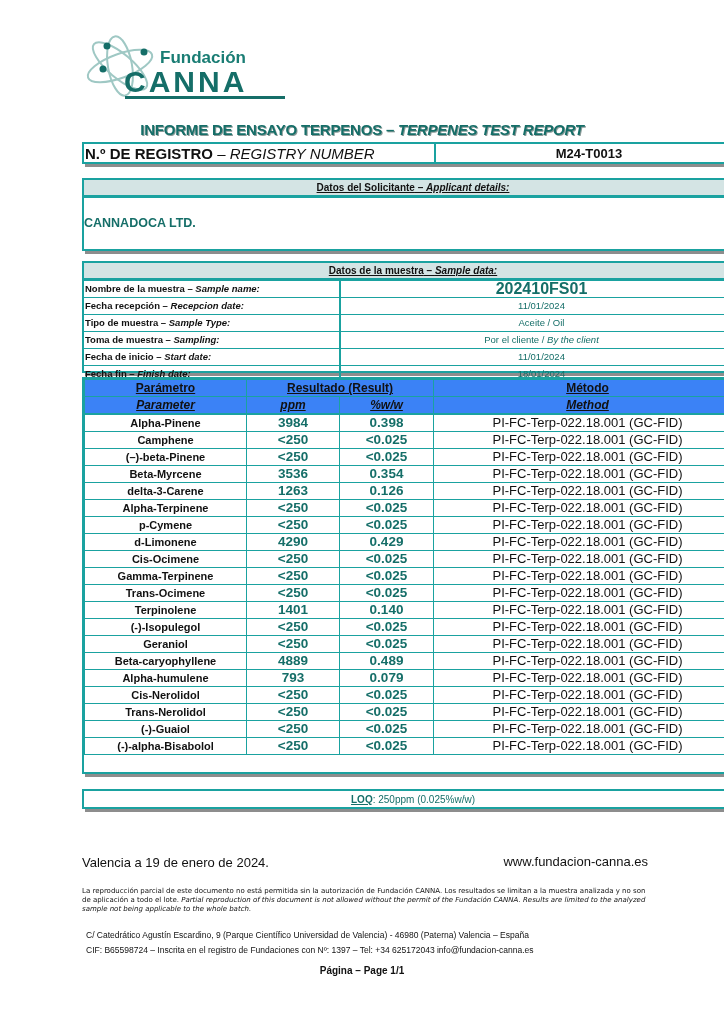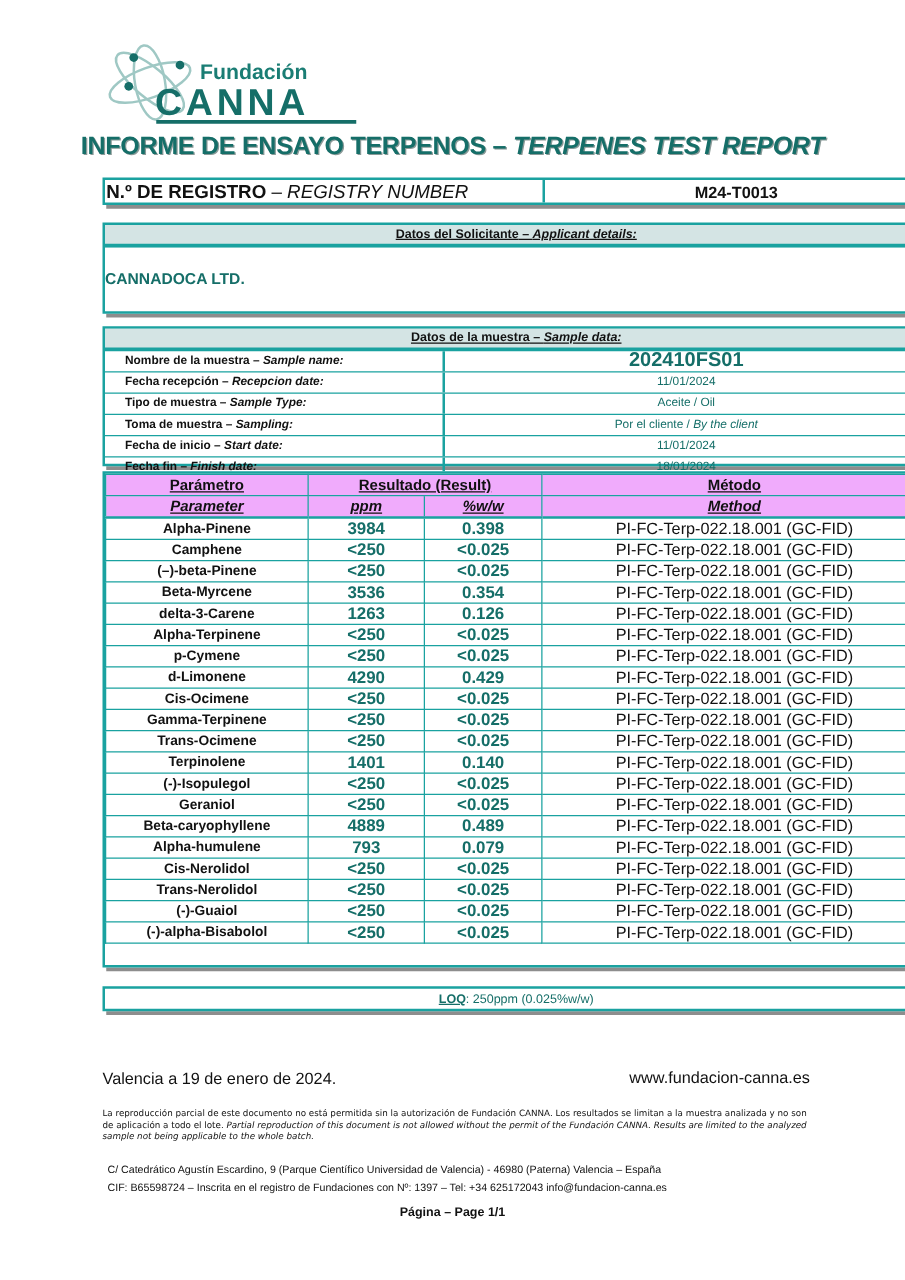--- a/index.html
+++ b/index.html
@@ -1,45 +1,45 @@
 <!DOCTYPE html>
 <html><head>
 <meta charset="utf-8">
 <style>
   html, body { margin:0; padding:0; background:#ffffff; }
   body { width:724px; height:1024px; position:relative; font-family:"Liberation Sans", sans-serif; color:#111; overflow:hidden; }
   .logo { position:absolute; left:82px; top:26px; width:210px; height:82px; }
   .logo svg { display:block; }
-  .main-title { position:absolute; left:0; width:724px; top:106px; text-align:center; font-weight:bold; font-size:20px; color:#156e68; text-shadow:1px 1px 0 #8a9a98; letter-spacing:-0.2px; }
+  .main-title { position:absolute; left:0; width:724px; top:121px; text-align:center; font-weight:bold; font-size:15px; color:#156e68; text-shadow:1px 1px 0 #8a9a98; letter-spacing:-0.2px; }
   .main-title i { font-style:italic; }
 
   .box { position:absolute; left:82px; width:662px; border:2px solid #1aa2a0; box-sizing:border-box; box-shadow:3px 3px 0 #8d8d8d; background:#fff; }
   .reg { top:142px; height:22px; display:flex; }
   .reg .l { width:349px; border-right:2px solid #1aa2a0; font-size:15px; padding-left:1px; line-height:19px; white-space:nowrap; }
   .reg .l b { font-weight:bold; }
   .reg .r { flex:1; text-align:center; font-weight:bold; font-size:13px; line-height:19px; }
 
   .app { top:178px; height:73px; }
   .hdr { background:#d4e4e4; border-bottom:3px solid #1aa2a0; height:15px; text-align:center; font-size:10px; font-weight:bold; line-height:15px; text-decoration:underline; }
   .hdr i { font-style:italic; }
   .app .client { text-align:left; font-weight:bold; font-size:12.5px; color:#156e68; margin-top:18px; }
 
   .sample { top:261px; height:112px; }
   .sample .hdr { border-bottom:2px solid #1aa2a0; height:15px; }
   .srow { display:flex; height:16px; border-top:1px solid #1aa2a0; font-size:9.5px; line-height:15px; }
   .srow:first-of-type { border-top:none; }
-  .srow .k { width:254px; border-right:2px solid #1aa2a0; font-weight:bold; padding-left:16px; white-space:nowrap; }
+  .srow .k { width:254px; border-right:2px solid #1aa2a0; font-weight:bold; padding-left:1px; white-space:nowrap; }
   .srow .k i { font-style:italic; }
   .srow .v { flex:1; text-align:center; color:#156e68; }
   .srow .v.big { font-weight:bold; font-size:16px; }
 
   .results { top:377px; height:397px; }
   table.res { border-collapse:collapse; width:100%; table-layout:fixed; }
   table.res td, table.res th { border:1px solid #1aa2a0; padding:0; text-align:center; height:16px; line-height:16px; }
-  table.res th { background:#f0abfc; font-size:12px; font-weight:bold; text-decoration:underline; }
+  table.res th { background:#3b82f6; font-size:12px; font-weight:bold; text-decoration:underline; }
   table.res th.it { font-style:italic; }
   table.res tr.h2 th { border-bottom:2px solid #1aa2a0; }
   table.res td.p { font-weight:bold; font-size:11px; }
   table.res td.n { font-weight:bold; font-size:13.5px; color:#156e68; }
   table.res td.m { font-size:13px; }
   table.res col.c1 { width:162px; }
   table.res col.c2 { width:93px; }
   table.res col.c3 { width:94px; }
 
   .loq { top:789px; height:20px; text-align:center; font-size:10px; line-height:17px; color:#156e68; }

